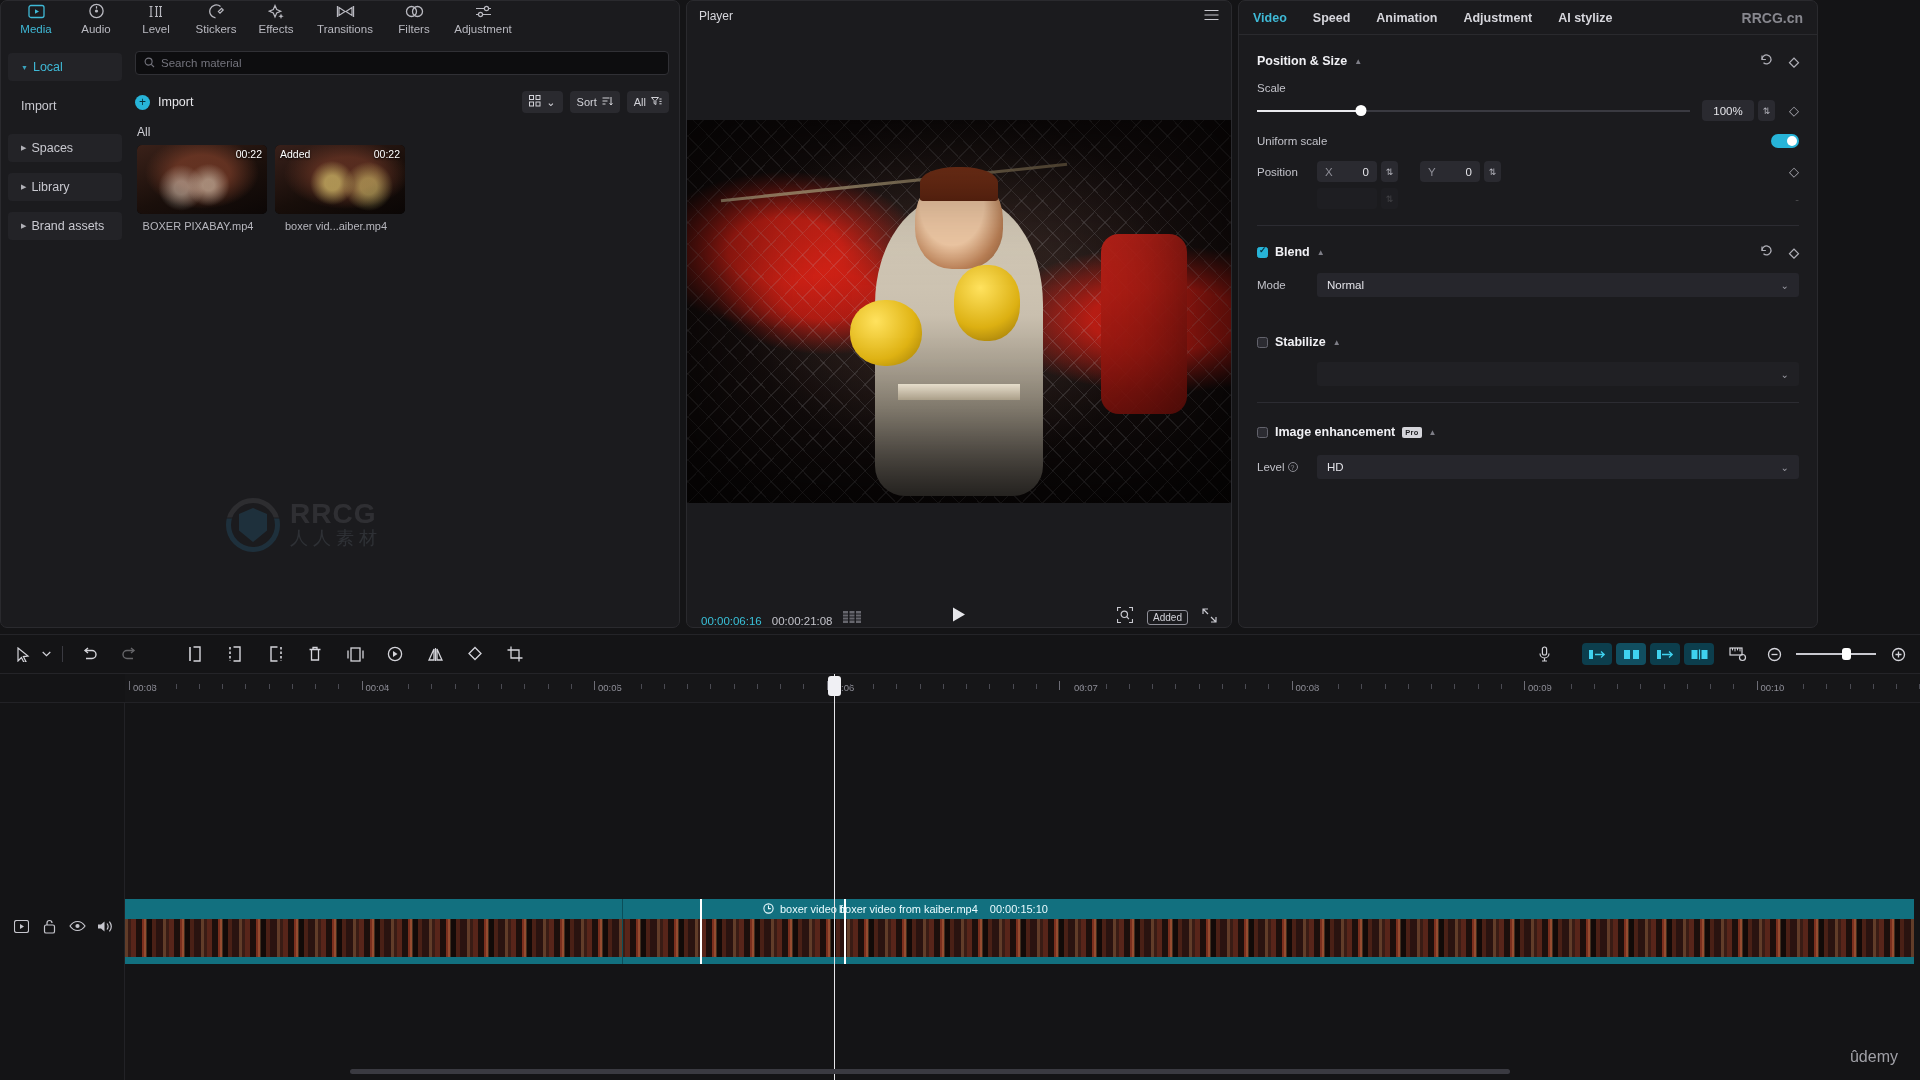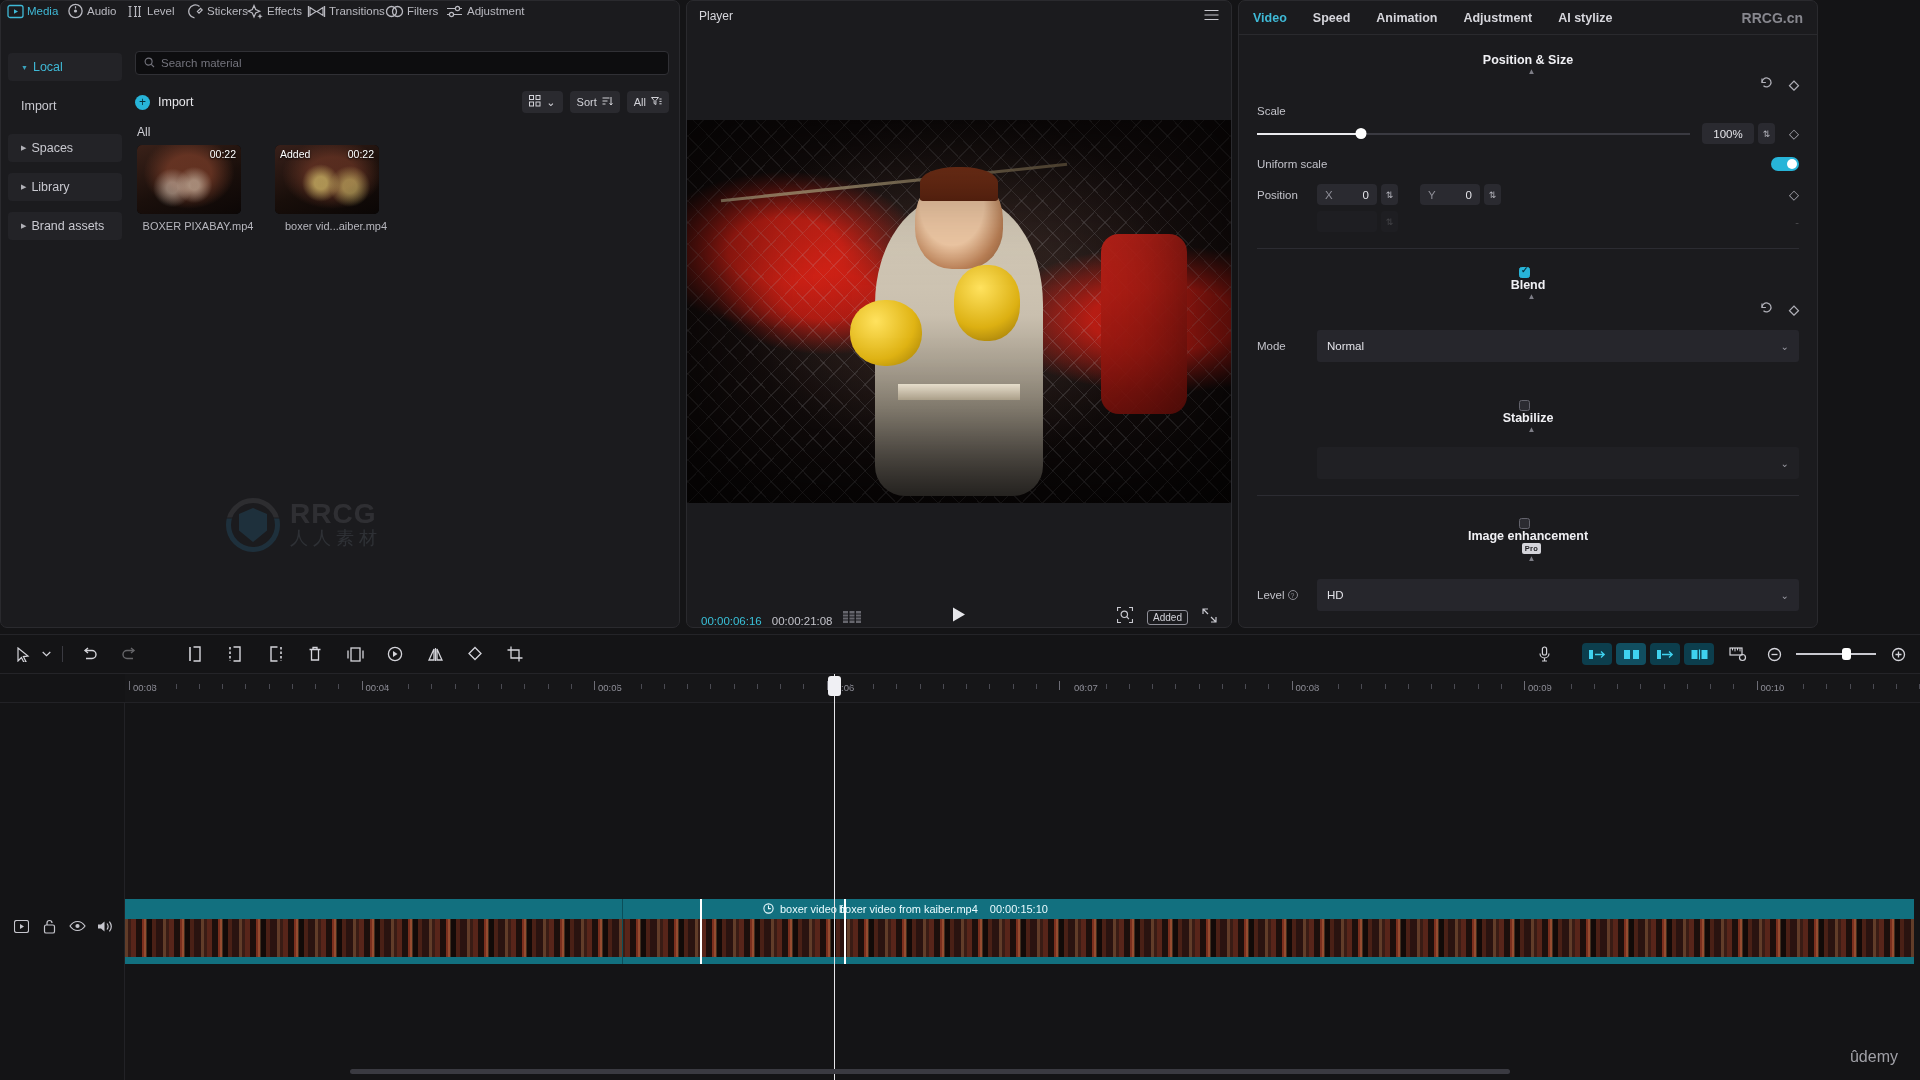--- a/index.html
+++ b/index.html
@@ -9,21 +9,21 @@
 
   .app { position:relative; width:1920px; height:1080px; background:#141416; }
 
   
   .top { position:absolute; left:0; top:0; width:1920px; height:628px; display:flex; }
 
   
   .media-panel { width:680px; height:628px; background:#1b1b1e;
       border:1px solid #2a2a2e; border-radius:7px; display:flex; flex-direction:column; }
   .nav-tabs { height:44px; display:flex; align-items:flex-start; padding-left:6px; gap:2px; }
-  .nav-tab { width:58px; display:flex; flex-direction:row; align-items:center;
+  .nav-tab { width:58px; display:flex; flex-direction:column; align-items:center;
       gap:3px; padding-top:1px; color:#b9b9c0; font-size:11.5px; cursor:pointer; }
   .nav-tab.active { color:#3fb9d6; }
   .nav-tab .ico { height:18px; display:flex; align-items:center; justify-content:center; }
   .nav-tab .ico svg { display:block; }
   .nav-tab.wide { width:76px; }
 
   .media-body { flex:1; display:flex; min-height:0; }
   .media-side { width:128px; padding:8px 7px 0 7px; }
   .side-item { height:28px; margin-bottom:11px; border-radius:4px; background:#232327;
      display:flex; align-items:center; padding-left:13px; font-size:12.5px; color:#c9c9d0; cursor:pointer; }
@@ -42,21 +42,21 @@
   .import-btn { display:flex; align-items:center; gap:8px; font-size:12.5px; color:#e6e6ea; cursor:pointer; }
   .import-dot { width:15px; height:15px; border-radius:50%; background:#27b4d8;
      display:flex; align-items:center; justify-content:center; color:#06313c; font-size:12px; line-height:1; }
   .mrow-right { margin-left:auto; display:flex; gap:7px; align-items:center; }
   .pill { height:22px; background:#2a2a2f; border-radius:4px; display:flex; align-items:center;
      gap:5px; padding:0 7px; font-size:11px; color:#d2d2d8; cursor:pointer; }
 
   .all-lbl { font-size:12px; color:#cfcfd5; margin:6px 0 6px 2px; }
   .thumbs { display:flex; gap:16px; padding-left:2px; }
   .thumb { width:122px; cursor:pointer; }
-  .thumb .img { width:104px; height:69px; border-radius:5px; position:relative; overflow:hidden;
+  .thumb .img { width:130px; height:69px; border-radius:5px; position:relative; overflow:hidden;
      background:#000000; }
   .thumb .img .g1 { position:absolute; inset:0;
      background:
        radial-gradient(circle at 55% 58%, rgba(222,210,190,.55) 0 7%, transparent 26%),
        radial-gradient(circle at 34% 62%, rgba(215,205,190,.5) 0 7%, transparent 24%),
        radial-gradient(ellipse at 50% 40%, rgba(120,60,40,.75) 0 30%, transparent 62%),
        linear-gradient(160deg,#3a2119 0%,#1a0f0b 55%,#0c0706 100%); }
   .thumb .img .g2 { position:absolute; inset:0;
      background:
        radial-gradient(circle at 44% 55%, rgba(232,216,120,.6) 0 9%, transparent 27%),
@@ -131,21 +131,21 @@
   .insp-tabs .t { cursor:pointer; font-weight:bold; }
   .insp-tabs .t.active { color:#3fb9d6; }
   .rrcg-tag { margin-left:auto; margin-right:14px; color:#9a9aa2; font-size:14px; opacity:.85; font-weight:bold; }
   .seg { height:26px; margin:12px 18px 0 18px; background:#202025; border-radius:5px;
      display:flex; align-items:center; }
   .seg div { flex:1; text-align:center; font-size:11.5px; color:#8b8b93; line-height:26px;
      border-radius:5px; cursor:pointer; }
   .seg div.on { background:#34343b; color:#f0f0f4; font-weight:bold; }
   .insp-body { flex:1; padding:0 18px; overflow:hidden; }
   .sec-head { display:flex; align-items:center; margin-top:18px; font-size:12.5px;
-     color:#f0f0f4; font-weight:bold;flex-direction:column; }
+     color:#f0f0f4; font-weight:bold; }
   .sec-head .arw { margin-left:7px; font-size:8px; color:#7e7e87; }
   .sec-head .acts { margin-left:auto; display:flex; gap:16px; align-items:center; }
   .chk { width:11px; height:11px; border-radius:2.5px; border:1px solid #63636c;
      background:#2b2b31; margin-right:7px; display:inline-block; vertical-align:-1px; cursor:pointer; }
   .chk.on { background:#27b4d8; border-color:#27b4d8; position:relative; }
   .chk.on:after { content:"✓"; position:absolute; left:1px; top:-3px; font-size:9px; color:#06313c; }
   .row { display:flex; align-items:center; margin-top:13px; }
   .row .lbl { width:60px; font-size:11.5px; color:#c2c2c9; }
   .slider { flex:1; height:14px; display:flex; align-items:center; position:relative;
      margin-right:12px; cursor:pointer; }
@@ -161,21 +161,21 @@
   .diamond { color:#b0b0b8; font-size:13px; cursor:pointer; }
   .toggle { width:28px; height:14px; border-radius:8px; background:#27b4d8; position:relative; cursor:pointer; }
   .toggle:after { content:""; position:absolute; right:2px; top:2px; width:10px; height:10px;
      border-radius:50%; background:#fff; }
   .xy { height:21px; background:#2a2a30; border-radius:4px; display:flex; align-items:center;
      width:60px; padding:0 8px; font-size:11.5px; }
   .xy .ax { color:#8e8e97; }
   .xy .vl { margin-left:auto; color:#e4e4e9; }
   .divider { height:1px; background:#2c2c32; margin:16px 0 0 0; }
   .selectbox { flex:1; height:24px; background:#26262c; border-radius:3px; display:flex;
-     align-items:center; padding:16px 10px; font-size:11.5px; color:#e2e2e8; cursor:pointer; }
+     align-items:center; padding:4px 10px; font-size:11.5px; color:#e2e2e8; cursor:pointer; }
   .selectbox .cv { margin-left:auto; font-size:10px; color:#9a9aa3; }
   .selectbox.ghost { background:#202024; color:#4c4c53; }
   .pro { background:#d4d4da; color:#1b1b1e; font-size:7.5px; font-weight:bold;
      border-radius:2px; padding:1px 3px; margin-left:7px; letter-spacing:.3px; }
   .qm { display:inline-block; width:10px; height:10px; border:1px solid #8a8a92; border-radius:50%;
      font-size:7px; line-height:9px; text-align:center; color:#8a8a92; margin-left:3px; vertical-align:1px; }
 
   
   .tl { position:absolute; left:0; top:634px; width:1920px; height:446px;
      background:#141416; border-top:1px solid #242428; }

